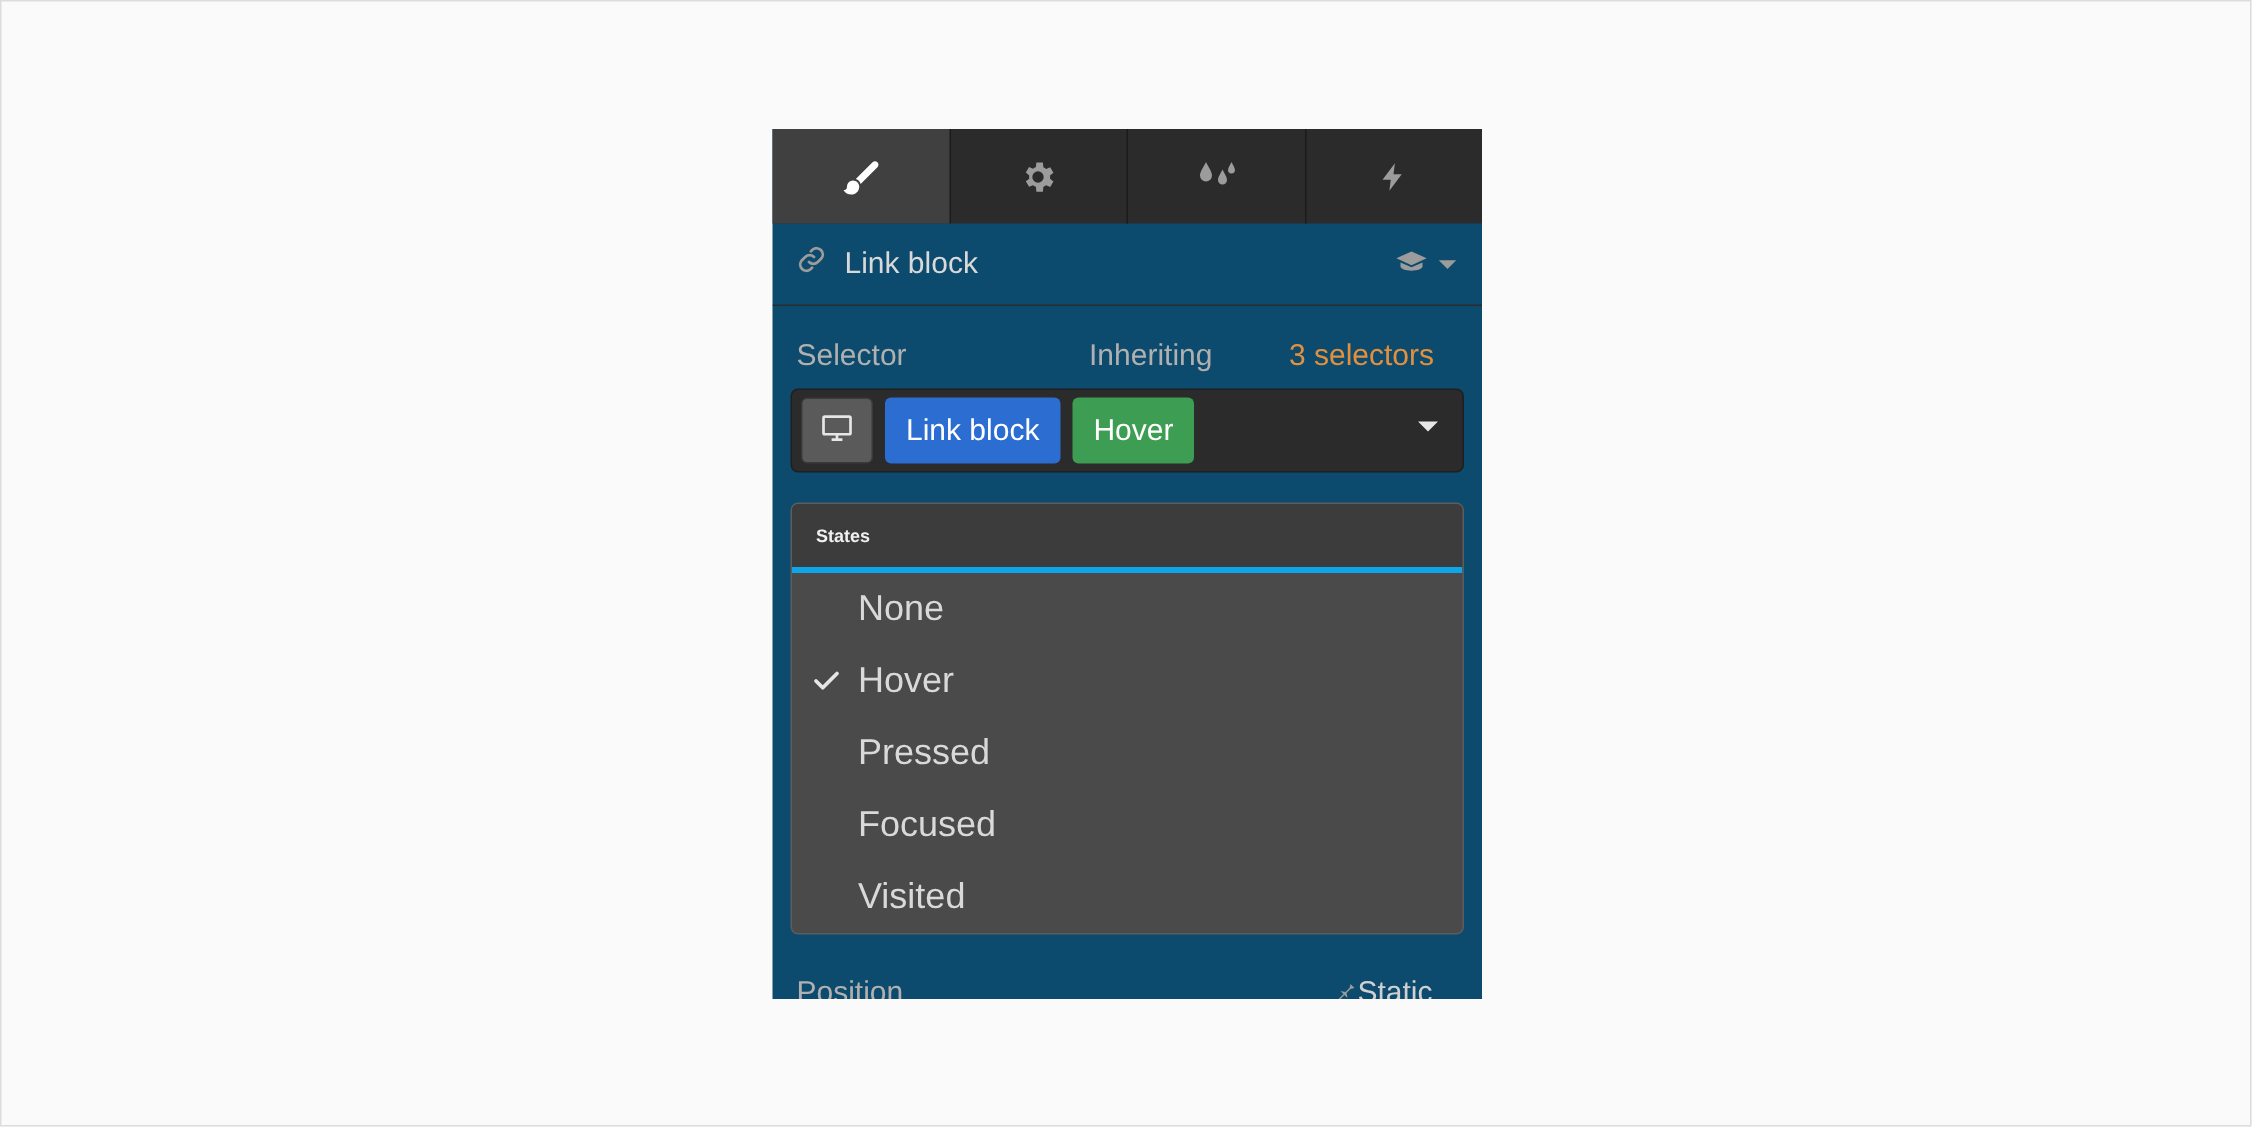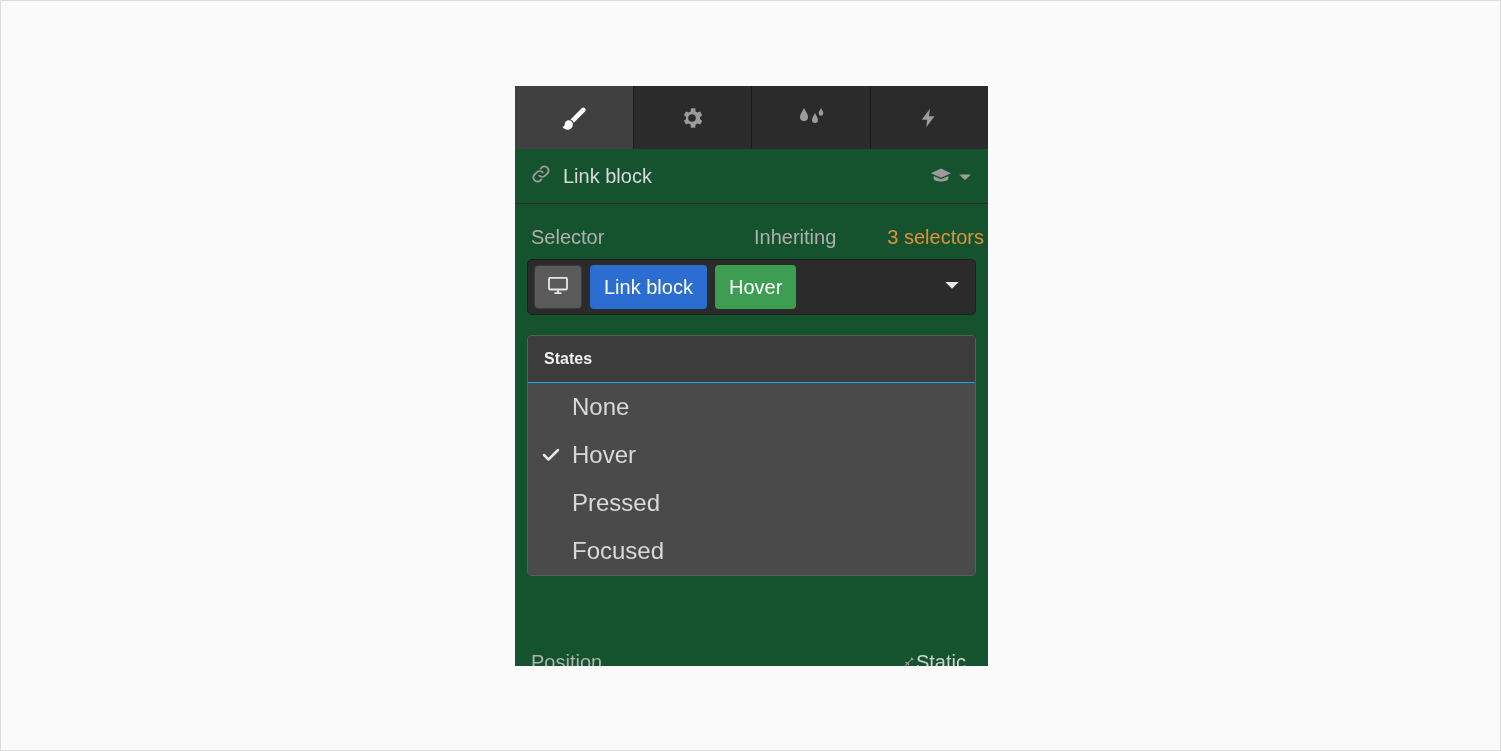--- a/index.html
+++ b/index.html
@@ -10,21 +10,21 @@
     position: relative;
     border: 1px solid #dcdcdc;
   }
 
   .panel {
     position: absolute;
     left: 514px;
     top: 85px;
     width: 473px;
     height: 580px;
-    background: #14532d;
+    background: #0c4a6e;
     overflow: hidden;
   }
 
   
   .tabs {
     display: flex;
     height: 63px;
     background: #2b2b2b;
   }
   .tab {
@@ -48,21 +48,21 @@
     font-size: 20px;
     border-bottom: 1px solid #2b2b2b;
   }
   .elem-header .label { margin-left: 12px; }
   .elem-header .spacer { flex: 1; }
 
   
   .sel-row {
     display: flex;
     align-items: baseline;
-    padding: 22px 4px 10px 16px;
+    padding: 22px 32px 10px 16px;
     font-size: 20px;
   }
   .sel-row .lbl { color: #b0b0b0; }
   .sel-row .spacer { flex: 1; }
   .sel-row .inh { color: #b0b0b0; margin-right: 22px; }
   .sel-row .cnt { color: #e28f3e; margin-left: 29px; }
 
   
   .pillbar-wrap { padding: 0 12px 14px 12px; }
   .pillbar {
@@ -112,43 +112,43 @@
     border: 1px solid #5c5c5c;
     border-radius: 5px;
     overflow: hidden;
     position: relative;
     z-index: 5;
   }
   .states-header {
     background: #3c3c3c;
     color: #f0f0f0;
     font-weight: 700;
-    font-size: 16px;
+    font-size: 12px;
     padding: 14px 16px;
-    border-bottom: 1px solid #0ea5e9;
+    border-bottom: 4px solid #0ea5e9;
   }
   .state-item {
     display: flex;
     align-items: center;
     height: 48px;
     padding: 0 16px 0 14px;
     color: #d9d9d9;
     font-size: 24px;
   }
   .check-slot {
     width: 30px;
     display: flex;
     align-items: center;
     justify-content: flex-start;
   }
 
   
   .pos-row {
     position: absolute;
-    left: 0; right: 6px;
+    left: 0; right: 17px;
     top: 556px;
     height: 40px;
     display: flex;
     align-items: center;
     padding: 0 16px;
     color: #b0b0b0;
     font-size: 20px;
     z-index: 1;
   }
   .pos-row .spacer { flex: 1; }
@@ -281,16 +281,20 @@
           <span>Hover</span>
         </div>
         <div class="state-item">
           <span class="check-slot"></span>
           <span>Pressed</span>
         </div>
         <div class="state-item">
           <span class="check-slot"></span>
           <span>Focused</span>
         </div>
+        <div class="state-item">
+          <span class="check-slot"></span>
+          <span>Visited</span>
+        </div>
       </div>
   </div>
 
 </div>
 
 </body></html>

